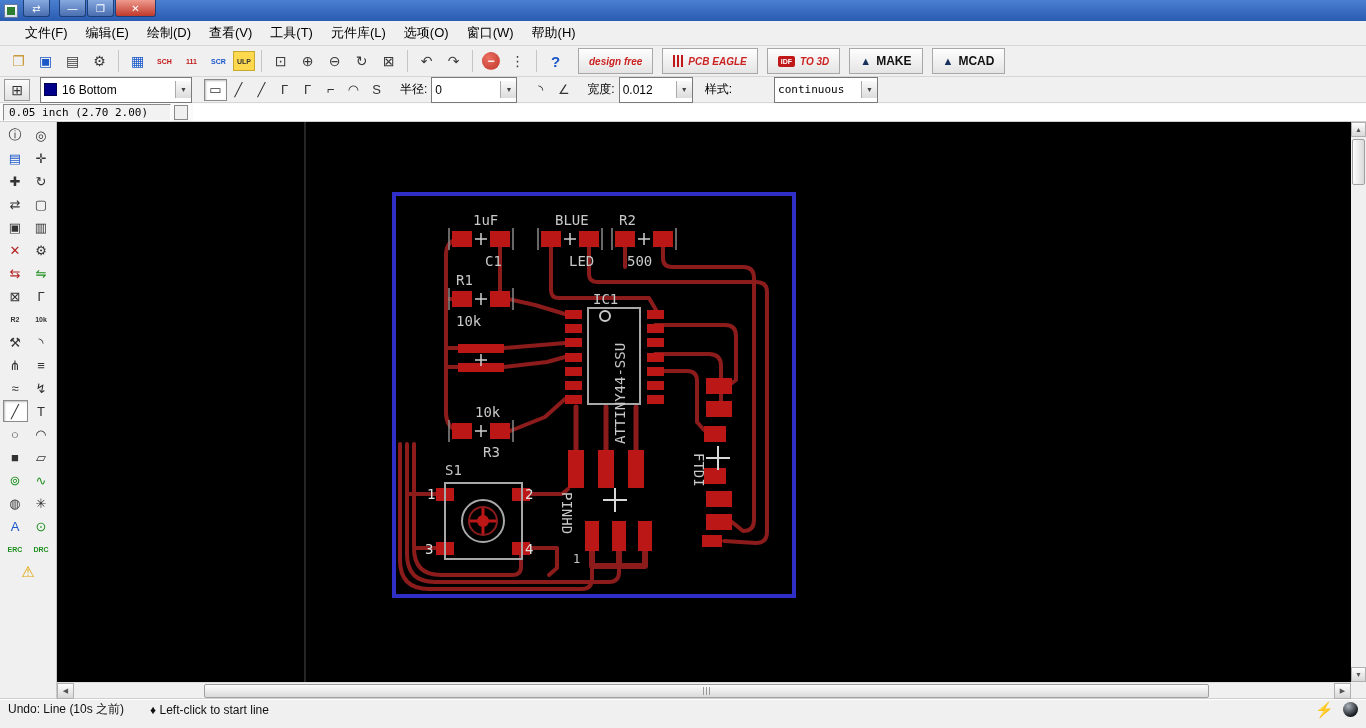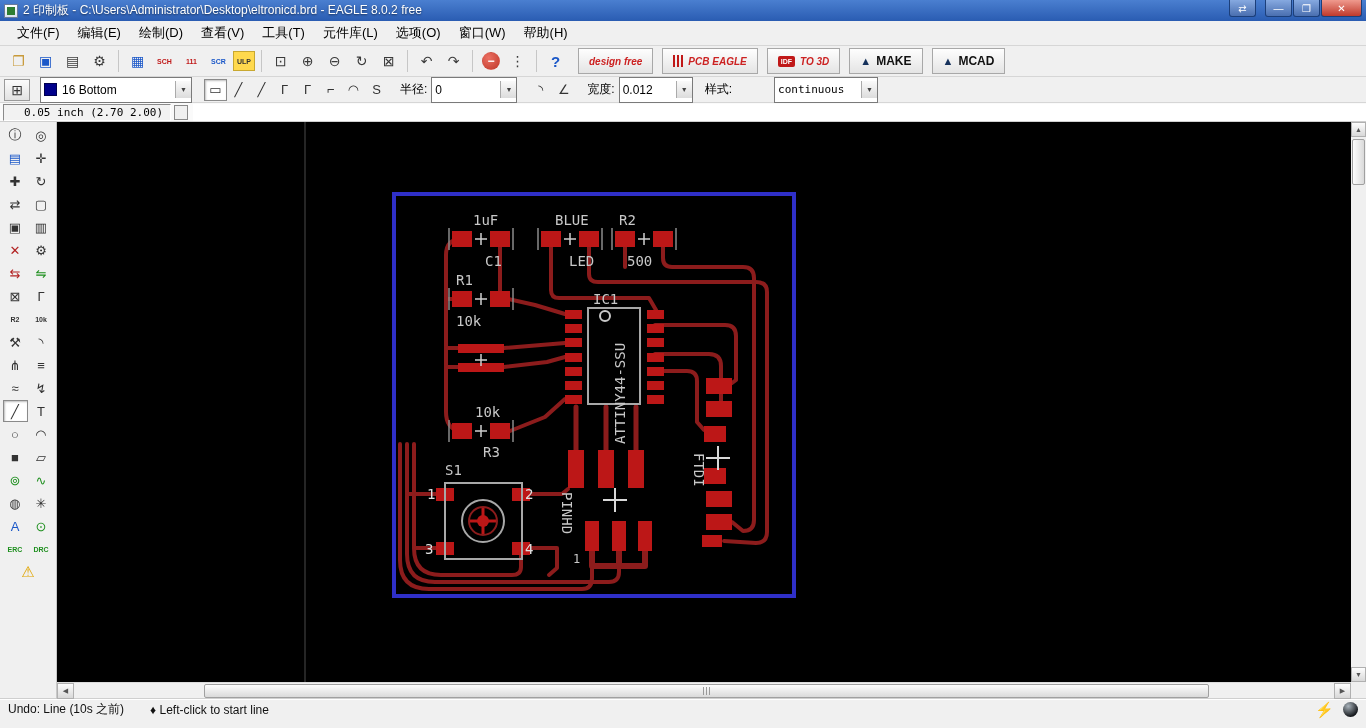--- a/index.html
+++ b/index.html
@@ -10,21 +10,21 @@
   .titlebar { height:21px; background:linear-gradient(#4a7fd0,#2a5cb2); display:flex; align-items:center; padding:0 4px; color:#fff; }
   .app-icon { width:14px; height:14px; margin-right:5px; background:linear-gradient(#ffffff,#d8e0ee); border:1px solid #6a7a9a; position:relative; }
   .app-icon::after { content:""; position:absolute; left:2px; top:2px; width:8px; height:8px; background:#2e7d32; }
   .title-text { flex:1; font-size:12px; white-space:nowrap; overflow:hidden; text-shadow:0 1px 2px rgba(0,0,0,.55); }
   .win-controls { display:flex; gap:1px; align-self:flex-start; }
   .win-btn { width:27px; height:17px; display:flex; align-items:center; justify-content:center; font-size:10px; color:#fff; background:linear-gradient(#86a9e0,#4a6fb0); border:1px solid #1c3f7a; border-top:none; border-radius:0 0 3px 3px; cursor:default; }
   .win-btn.switch { margin-right:8px; }
   .win-btn.close { width:41px; background:linear-gradient(#ef9a8e,#c0392b); }
 
   
-  .menubar { height:25px; background:#f0f0f0; border-bottom:1px solid #d6d6d6; display:flex; align-items:center; padding:0 8px; }
+  .menubar { height:25px; background:#f0f0f0; border-bottom:1px solid #d6d6d6; display:flex; align-items:center; padding:0 16px; }
   .menu-item { padding:3px 9px; color:#000; font-size:13px; }
 
   
   .toolbar1 { height:31px; background:#f0f0f0; border-bottom:1px solid #d6d6d6; display:flex; align-items:center; padding:0 5px; }
   .tb-icon { width:25px; height:24px; margin:0 1px; display:flex; align-items:center; justify-content:center; font-size:14px; color:#3a3a3a; border:1px solid transparent; }
   .tb-icon.txt { font-size:7px; font-weight:bold; letter-spacing:0; }
   .tb-icon.red { color:#c01818; }
   .tb-icon.blue { color:#1a57c8; }
   .tb-icon.yellowbg { background:#ffd94d; border:1px solid #c8a830; color:#333; width:22px; height:20px; }
   .tb-icon.stop { width:18px; height:18px; border-radius:50%; background:radial-gradient(circle at 35% 30%,#ec7063,#c0392b); color:#fff; font-weight:bold; margin:0 4px; font-size:12px; }
@@ -48,21 +48,21 @@
   .bend-group { display:flex; margin-left:12px; }
   .bend-btn { width:23px; height:22px; display:flex; align-items:center; justify-content:center; font-size:13px; color:#333; border:1px solid transparent; }
   .bend-btn.pressed { border:1px solid #8a8a8a; background:#fff; box-shadow:inset 1px 1px 2px #c0c0c0; }
   .param-label { margin:0 4px 0 12px; font-size:12px; }
   .radius-combo { width:86px; }
   .width-combo { width:74px; }
   .style-combo { width:104px;margin-left:38px; }
 
   
   .coordrow { height:19px; background:#fafafa; border-bottom:1px solid #cfcfcf; display:flex; align-items:center; padding-left:3px; }
-  .coord-box { width:168px; height:17px; background:#f2f2f2; border:1px solid; border-color:#8a8a8a #ffffff #ffffff #8a8a8a; font-family:"DejaVu Sans Mono",monospace; font-size:11px; padding:1px 20px; white-space:nowrap; }
+  .coord-box { width:168px; height:17px; background:#f2f2f2; border:1px solid; border-color:#8a8a8a #ffffff #ffffff #8a8a8a; font-family:"DejaVu Sans Mono",monospace; font-size:11px; padding:1px 5px; white-space:nowrap; }
   .mini-btn { width:14px; height:15px; border:1px solid #8a8a8a; background:#f0f0f0; margin-left:3px; }
   .cmd-input { flex:1; height:17px; border:none; outline:none; background:#fff; margin-left:5px; font-family:"DejaVu Sans Mono",monospace; font-size:12px; }
 
   
   .workrow { display:flex; height:560px; }
   .sidebar { width:57px; background:#f0f0f0; border-right:1px solid #c8c8c8; padding-top:2px; display:flex; flex-wrap:wrap; align-content:flex-start; justify-content:center; gap:1px 1px; }
   .tool { width:25px; height:22px; display:flex; align-items:center; justify-content:center; font-size:13px; color:#333; border:1px solid transparent; }
   .tool.txt { font-size:7px; font-weight:bold; }
   .tool.green { color:#1e8f1e; }
   .tool.red { color:#b22222; }
@@ -90,21 +90,20 @@
   .statusbar { height:20px; background:#f0f0f0; border-top:1px solid #ffffff; box-shadow:0 -1px 0 #cfcfcf; display:flex; align-items:center; padding:0 8px; gap:26px; font-size:12px; color:#111; }
   .status-right { margin-left:auto; display:flex; align-items:center; gap:9px; }
   .bolt { color:#e8b400; font-size:15px; }
   .sphere { width:15px; height:15px; border-radius:50%; background:radial-gradient(circle at 35% 28%,#aab4bc,#15181c 72%); }
 </style>
 </head>
 <body>
 
 <div class="titlebar">
   <div class="app-icon"></div>
-  <div class="title-text">2 印制板 - C:\Users\Administrator\Desktop\eltronicd.brd - EAGLE 8.0.2 free</div>
   <div class="win-controls">
     <div class="win-btn switch">⇄</div>
     <div class="win-btn">—</div>
     <div class="win-btn">❐</div>
     <div class="win-btn close">✕</div>
   </div>
 </div>
 
 <div class="menubar">
   <span class="menu-item">文件(F)</span>

